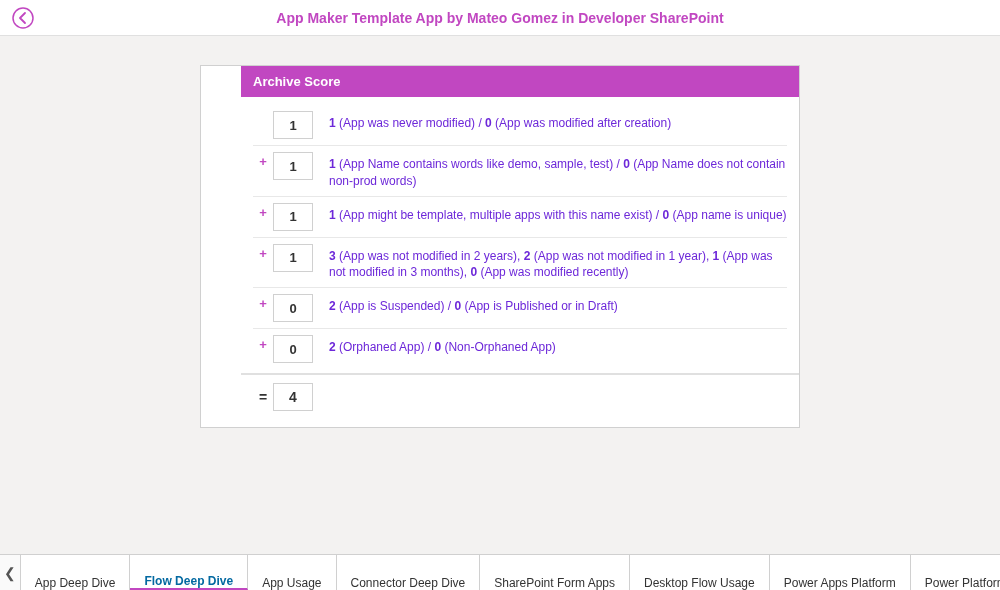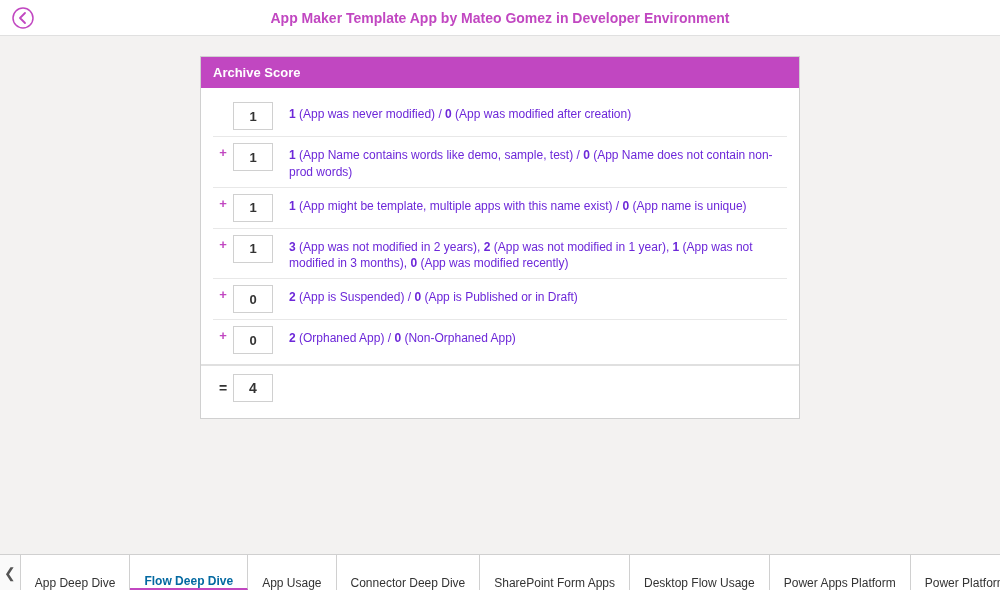--- a/index.html
+++ b/index.html
@@ -46,21 +46,22 @@
       flex: 1;
       padding: 16px 20px;
       overflow: auto;
     }
 
     
     .archive-score-card {
       background: #fff;
       border: 1px solid #d0d0d0;
       width: 600px;
-      margin: 4px auto;
+      margin: 13px auto;
+      padding-left: 40px;
     }
     .archive-score-header {
       background: #c147c1;
       color: #fff;
       font-size: 13px;
       font-weight: 600;
       padding: 8px 12px;
     }
     .score-rows {
       padding: 8px 0;
@@ -177,21 +178,21 @@
 </head>
 <body>
 
 <div class="header">
   <div class="back-btn">
     <svg width="22" height="22" viewBox="0 0 22 22" fill="none">
       <circle cx="11" cy="11" r="10" stroke="#c147c1" stroke-width="1.5" fill="none"></circle>
       <polyline points="13,6 8,11 13,16" stroke="#c147c1" stroke-width="1.8" fill="none" stroke-linecap="round" stroke-linejoin="round"></polyline>
     </svg>
   </div>
-  <div class="header-title">App Maker Template App by Mateo Gomez in Developer Environment</div>
+  <div class="header-title">App Maker Template App by Mateo Gomez in Developer SharePoint</div>
 </div>
 
 <div class="main-content">
   <div class="archive-score-card">
     <div class="archive-score-header">Archive Score</div>
     <div class="score-rows">
 
       <div class="score-row">
         <div class="operator-cell"></div>
         <div class="score-value-cell">1</div>

